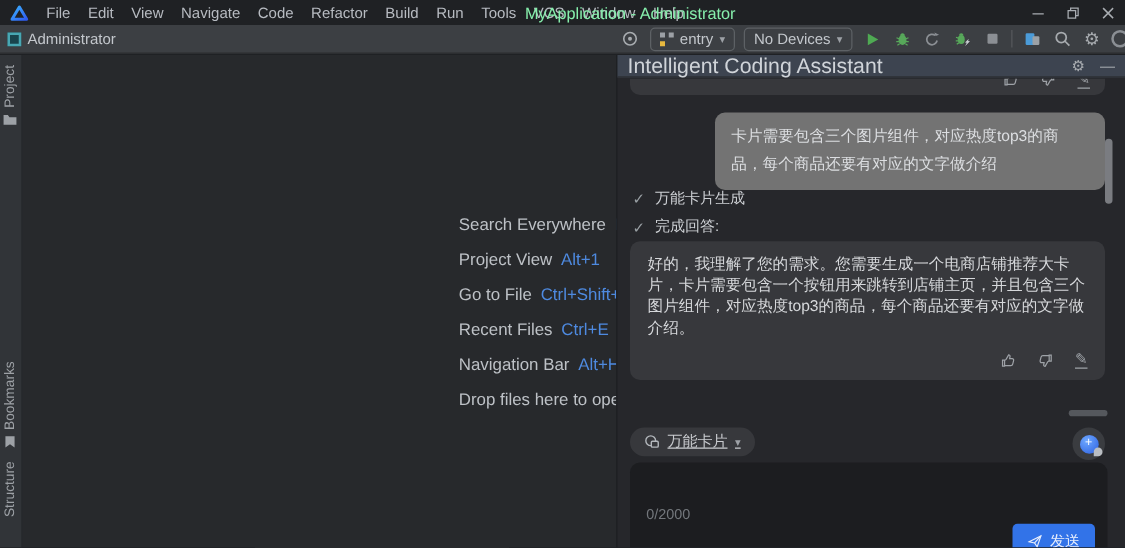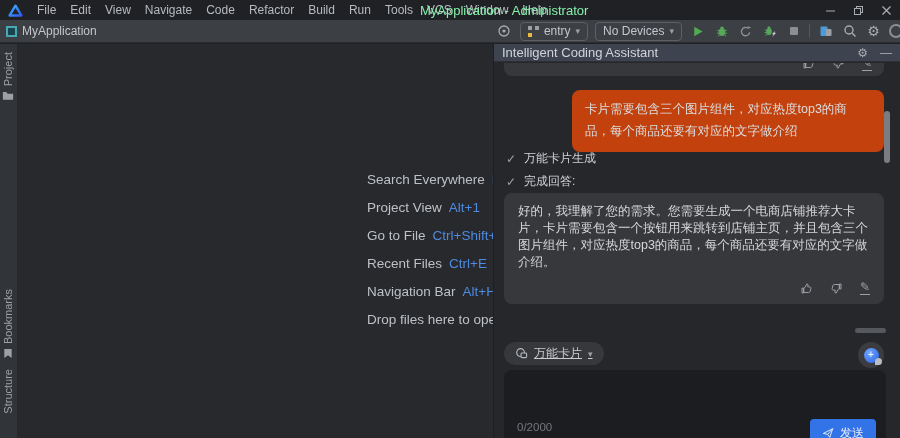--- a/index.html
+++ b/index.html
@@ -52,36 +52,36 @@
   .shortcuts { position:absolute; left:349px; top:122px; }
   .sc-row { height:28px; line-height:28px; font-size:13.5px; white-space:nowrap; }
   .sc-label { color:#bdc1c6; }
   .sc-keys { color:#4e8ae0; margin-left:7px; }
 
   
   .panel { position:absolute; left:493px; top:0; right:0; bottom:0; background:#26272b;
     border-left:1px solid #1d1f22; z-index:5; }
   .panel-header { height:18px; background:#3d4450; border-bottom:1px solid #2c2f33;
     display:flex; align-items:center; padding:0 8px; }
-  .panel-title { font-size:13px; color:#d0d4d9; }
+  .panel-title { font-size:17px; color:#d0d4d9; }
   .panel-header-icons { margin-left:auto; display:flex; align-items:center; gap:12px; }
   .ph-gear { font-size:12px; color:#a7abaf; line-height:1; }
   .ph-min { font-size:12px; color:#a7abaf; line-height:1; }
 
   .chat { position:absolute; top:19px; left:0; right:0; bottom:0; overflow:hidden; }
 
   .msg-box { background:#37383c; border-radius:8px; color:#d6d8db; }
   .prev-box { position:absolute; top:-42px; left:10px; right:16px; height:55px; }
   .feedback-row { position:absolute; right:12px; bottom:5px; display:flex; gap:17px;
     align-items:center; }
   .fb-ico { width:13px; height:13px; display:flex; align-items:center; justify-content:center; }
   .pencil { font-size:12px; color:#9ea2a7; border-bottom:1px solid #9ea2a7; line-height:1.1; }
 
   .user-bubble { position:absolute; top:27px; right:16px; max-width:312px;
-    background:#c2410c; border-radius:8px; padding:9px 13px; font-size:12.5px;
+    background:#737373; border-radius:8px; padding:9px 13px; font-size:12.5px;
     line-height:1.75; color:#dcdee1; }
 
   .step-row { position:absolute; left:12px; display:flex; align-items:center; gap:8px;
     font-size:12px; color:#c3c6ca; white-space:nowrap; overflow:hidden; right:24px; }
   .step1 { top:87px; } .step2 { top:110px; }
   .check { color:#9aa0a5; font-size:12px; }
   .step-label { color:#ced1d5; }
 
   .reply-box { position:absolute; top:130px; left:10px; right:16px;
     padding:10px 14px 5px; font-size:12.5px; line-height:17px; }
@@ -108,21 +108,21 @@
     color:#fff; font-size:10px; line-height:1; }
   .ai-ball::after { content:""; position:absolute; right:-3px; bottom:-2px; width:7px;
     height:7px; border-radius:50% 50% 50% 0; background:#b9bdc2; }
 
   .input-box { position:absolute; top:307px; left:10px; right:14px; height:82px;
     background:#1c1d20; border-radius:8px; }
   .input-box textarea { width:100%; height:38px; background:transparent; border:none;
     outline:none; resize:none; padding:10px 12px; font-size:12px; color:#d6d8db;
     font-family:"Liberation Sans", sans-serif; }
   .input-box textarea::placeholder { color:#63676c; }
-  .char-counter { position:absolute; left:13px; top:51px; font-size:11.5px; color:#73777c; }
+  .char-counter { position:absolute; left:13px; top:36px; font-size:11.5px; color:#73777c; }
   .send-btn { position:absolute; right:10px; top:49px; height:28px; padding:0 12px;
     background:#3273e8; border:none; border-radius:4px; color:#e8eefc; font-size:12px;
     display:flex; align-items:center; gap:6px; font-family:"Liberation Sans", sans-serif; }
 </style>
 </head>
 <body>
 
 <div class="app">
 
   <div class="titlebar">
@@ -169,21 +169,21 @@
           <line x1="1.5" y1="1.5" x2="9.5" y2="9.5"></line>
             <line x1="9.5" y1="1.5" x2="1.5" y2="9.5"></line>
         </svg>
       </span>
     </div>
   </div>
 
   <div class="toolbar">
     <div class="crumb">
       <span class="win-ico"></span>
-      <span>MyApplication</span>
+      <span>Administrator</span>
     </div>
     <div class="tb-right">
       <span class="tb-ico">
         <svg width="14" height="14" viewBox="0 0 14 14" fill="none">
           <circle cx="7" cy="7" r="5" stroke="#a7abaf" stroke-width="1.3"></circle>
           <circle cx="7" cy="7" r="1.6" fill="#a7abaf"></circle>
         </svg>
       </span>
       <div class="tb-select">
         <span class="module-ico">

